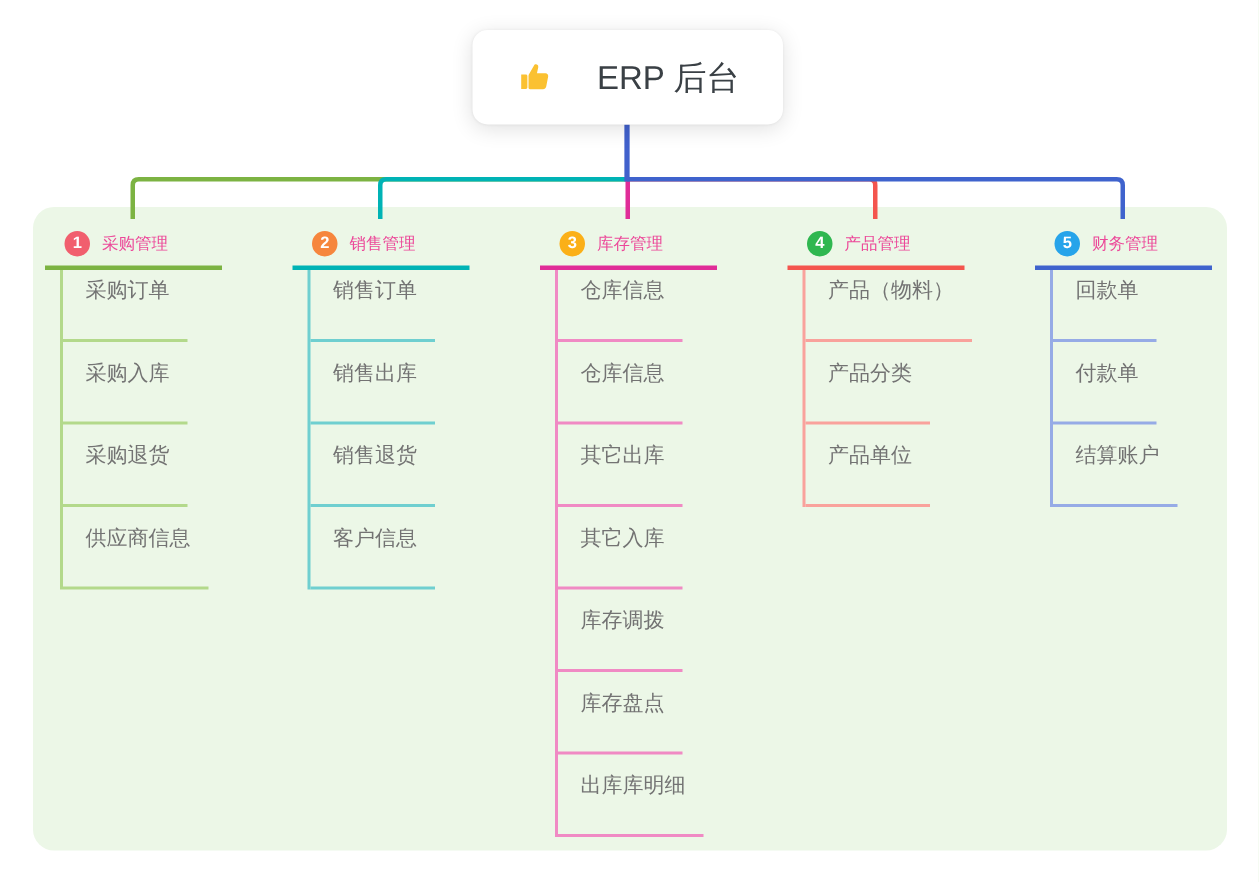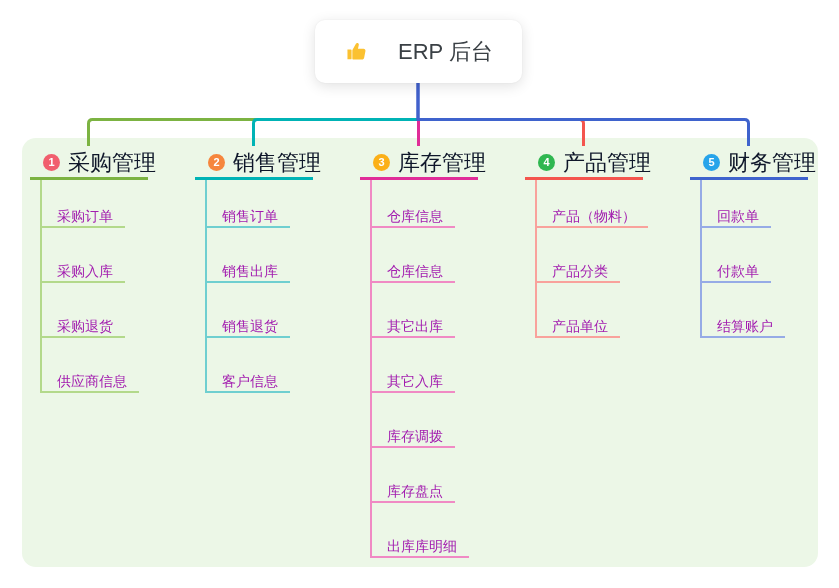--- a/index.html
+++ b/index.html
@@ -25,27 +25,27 @@
   .bhead{
     height:32px;width:118px;box-sizing:border-box;
     padding:0 0 0 13px;border-bottom:3px solid;
     display:flex;align-items:center;gap:8px;cursor:pointer;
   }
   .badge{
     width:17px;height:17px;border-radius:50%;flex:0 0 17px;
     color:#fff;font-size:11px;font-weight:bold;line-height:17px;
     text-align:center;
   }
-  .btitle{font-size:22px;color:#0f172a;white-space:nowrap;}
+  .btitle{font-size:11px;color:#ec4899;white-space:nowrap;}
   .kids{margin-left:10px;border-left:2px solid;}
   .child{
     height:55px;box-sizing:border-box;width:max-content;
     display:flex;align-items:flex-end;
-    padding:0 12px 0 15px;border-bottom:2px solid;
-    font-size:14px;color:#a21caf;white-space:nowrap;cursor:pointer;
+    padding:0 12px 23px 15px;border-bottom:2px solid;
+    font-size:14px;color:#737373;white-space:nowrap;cursor:pointer;
   }
   .child:first-child{height:48px;}
 </style>
 </head>
 <body style="background: rgb(255, 255, 255);">
 
 <div class="panel" style="background: rgb(236, 247, 231);"></div>
 
 <svg class="connectors" id="connectors" width="839" height="588">
     <path d="M88.5 146 V 123.5 Q 88.5 119.5 92.5 119.5 H 418" stroke="#7cb342" stroke-width="3" fill="none"></path>

